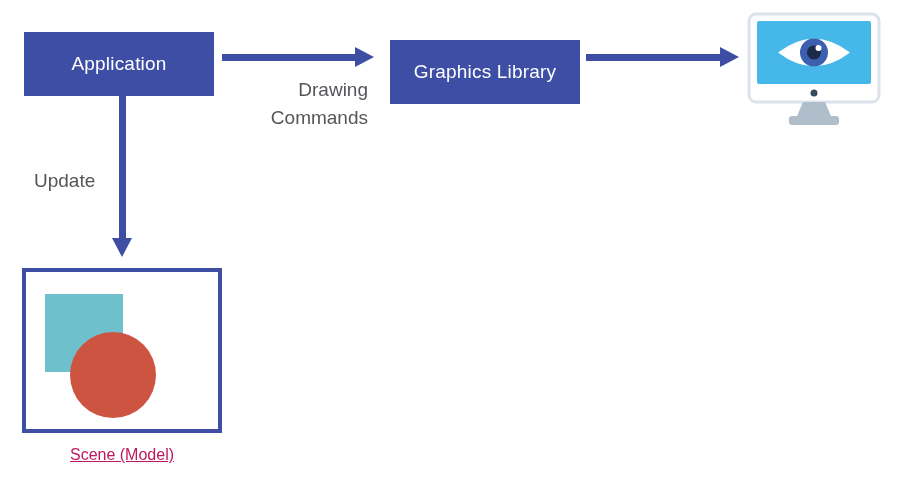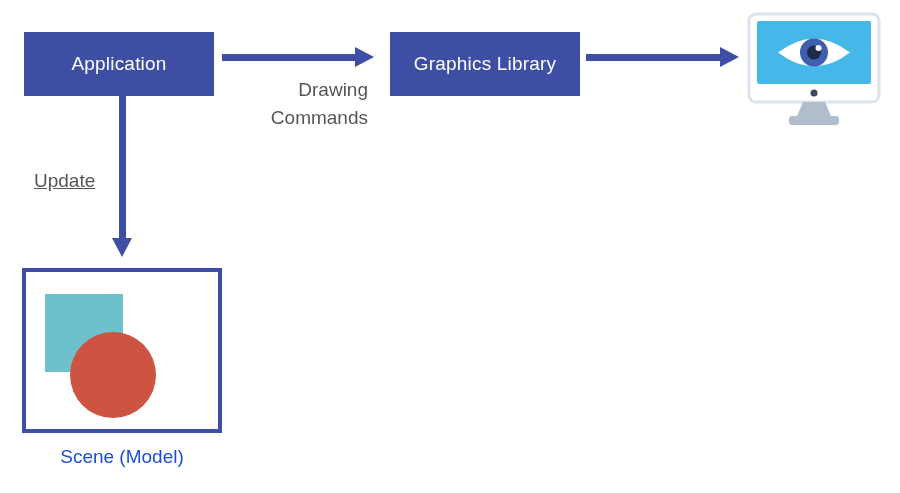--- a/index.html
+++ b/index.html
@@ -10,21 +10,21 @@
     font-family:"Liberation Sans", sans-serif;
     overflow:hidden;
   }
   .node {
     position:absolute;
     display:flex; align-items:center; justify-content:center;
     background:#3D4EA4; color:#ffffff;
     font-size:19px; letter-spacing:0.2px;
   }
   #node-application { left:24px; top:32px; width:190px; height:64px; }
-  #node-graphics    { left:390px; top:32px; width:190px; height:64px; }
+  #node-graphics    { left:390px; top:40px; width:190px; height:64px; }
 
   .arrow-shaft { position:absolute; background:#3D4EA4; }
   #arrow1-shaft { left:222px; top:54px; width:134px; height:7px; }
   #arrow2-shaft { left:586px; top:54px; width:135px; height:7px; }
   #arrow3-shaft { left:119px; top:96px; width:7px;  height:143px; }
 
   .head-right {
     position:absolute; width:0; height:0;
     border-top:10px solid transparent;
     border-bottom:10px solid transparent;
@@ -35,38 +35,38 @@
   .head-down {
     position:absolute; width:0; height:0;
     border-left:10px solid transparent;
     border-right:10px solid transparent;
     border-top:19px solid #3D4EA4;
   }
   #arrow3-head { left:112px; top:238px; }
 
   .edge-label { position:absolute; color:#54565A; font-size:19px; }
   #label-drawing { left:236px; top:76px; width:132px; text-align:right; line-height:1.45; }
-  #label-update  { left:34px;  top:170px;text-decoration:underline; }
+  #label-update  { left:34px;  top:170px; }
 
   #scene-box {
     position:absolute; left:22px; top:268px;
     width:200px; height:165px; box-sizing:border-box;
     border:4px solid #3D4EA4; background:#ffffff;
   }
   #teal-square {
     position:absolute; left:45px; top:294px;
     width:78px; height:78px; background:#6FC0CD;
   }
   #red-circle {
     position:absolute; left:70px; top:332px;
     width:86px; height:86px; border-radius:50%; background:#CD5441;
   }
   #scene-caption {
     position:absolute; left:22px; top:446px; width:200px;
-    text-align:center; color:#1d4ed8; font-size:19px;
+    text-align:center; color:#be185d; font-size:16px;text-decoration:underline;
   }
   #monitor-svg { position:absolute; left:746px; top:12px; }
 </style>
 </head>
 <body>
 
 <div class="canvas">
 
   <div class="node" id="node-application" style="background: rgb(61, 78, 164);">Application</div>
 

